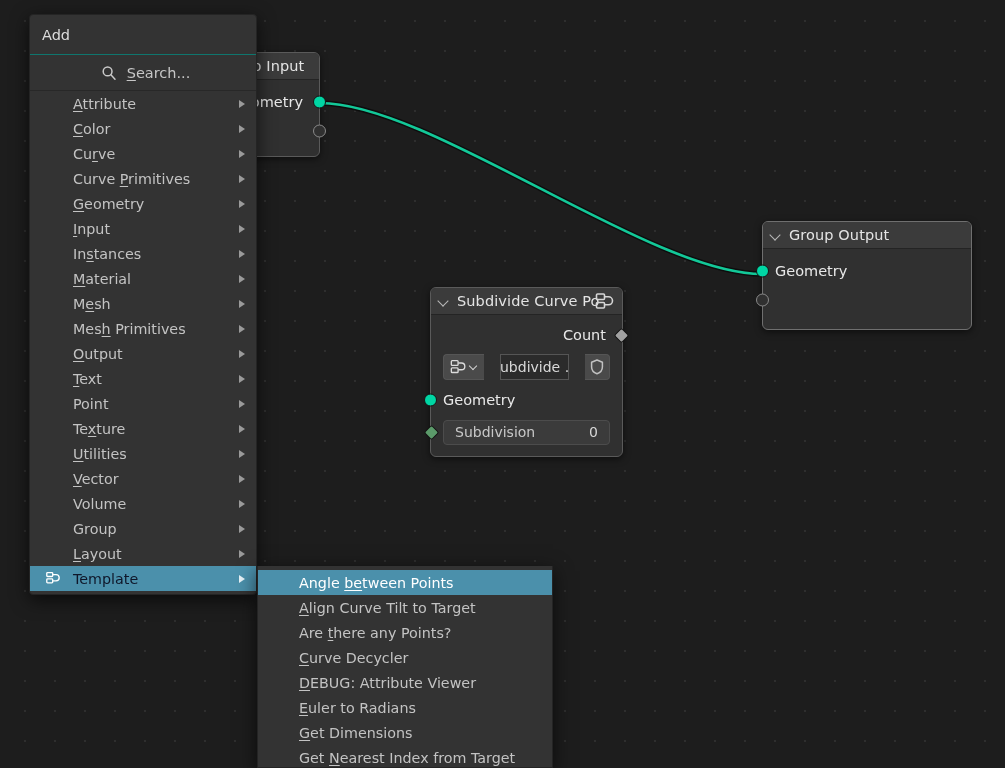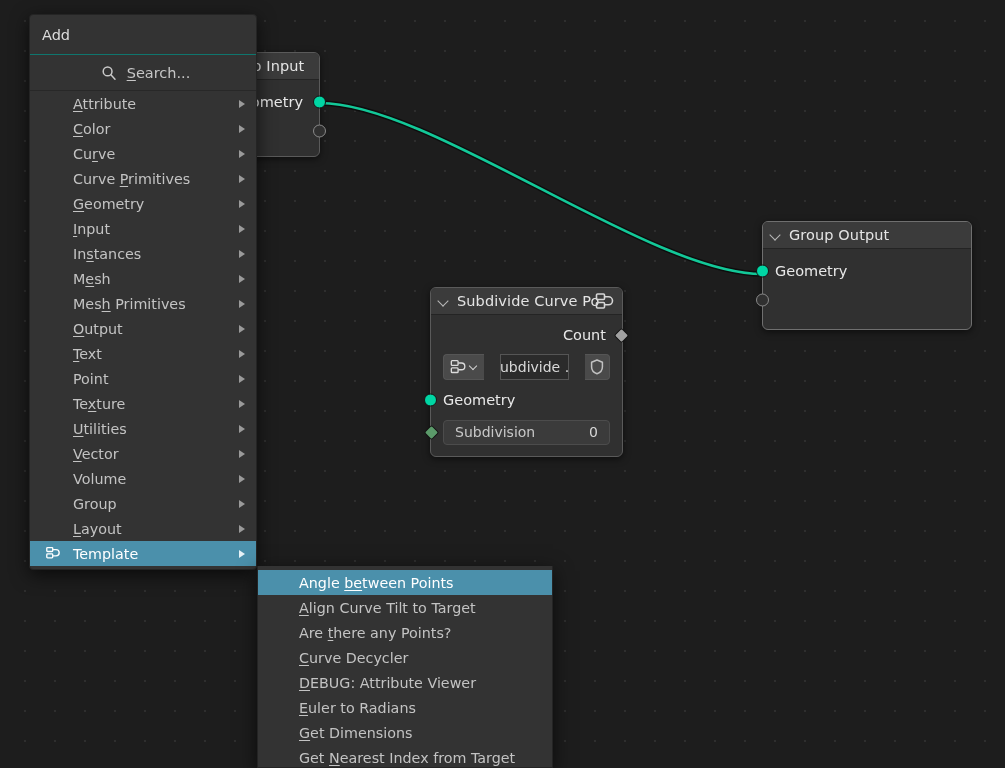--- a/index.html
+++ b/index.html
@@ -188,21 +188,21 @@
   .menu-search .stxt { color: #c6c6c6; font-size: 14.5px; }
   .mi {
     height: 25px;
     display: flex; align-items: center;
     padding: 0 10px 0 43px;
     color: #c3c3c3;
     font-size: 14.3px;
     position: relative;
     white-space: nowrap;
   }
-  .mi.sel { background: #4b90ab; color: #ffffff; }
+  .mi.sel { background: #4b90ab; color: #0f172a; }
   .mi .arrow {
     position: absolute; right: 11px; top: 50%;
     transform: translateY(-50%);
     width: 0; height: 0;
     border-left: 6px solid #9a9a9a;
     border-top: 4.5px solid transparent;
     border-bottom: 4.5px solid transparent;
   }
   .mi.sel .arrow { border-left-color: #e6f2f7; }
   .mi .mi-icon {
@@ -373,20 +373,24 @@
         </div>
         <div class="mi">
           <span><span class="acc">I</span>nput</span>
           <span class="arrow"></span>
         </div>
         <div class="mi">
           <span>In<span class="acc">s</span>tances</span>
           <span class="arrow"></span>
         </div>
         <div class="mi">
+          <span><span class="acc">M</span>aterial</span>
+          <span class="arrow"></span>
+        </div>
+        <div class="mi">
           <span>M<span class="acc">e</span>sh</span>
           <span class="arrow"></span>
         </div>
         <div class="mi">
           <span>Mes<span class="acc">h</span> Primitives</span>
           <span class="arrow"></span>
         </div>
         <div class="mi">
           <span><span class="acc">O</span>utput</span>
           <span class="arrow"></span>

